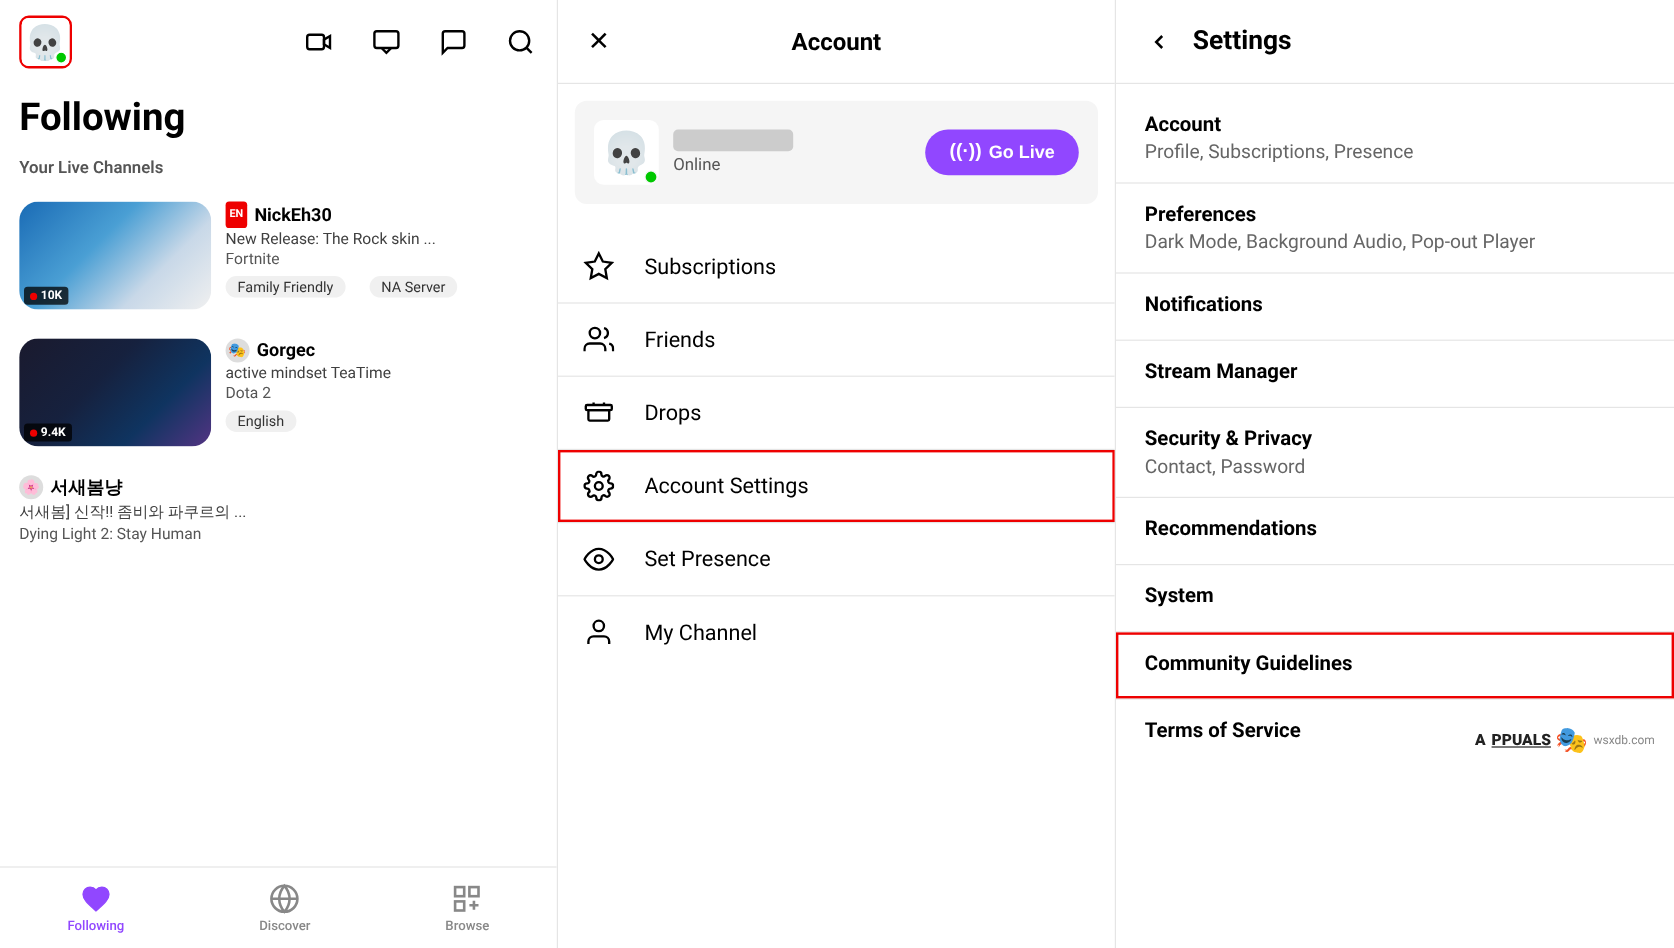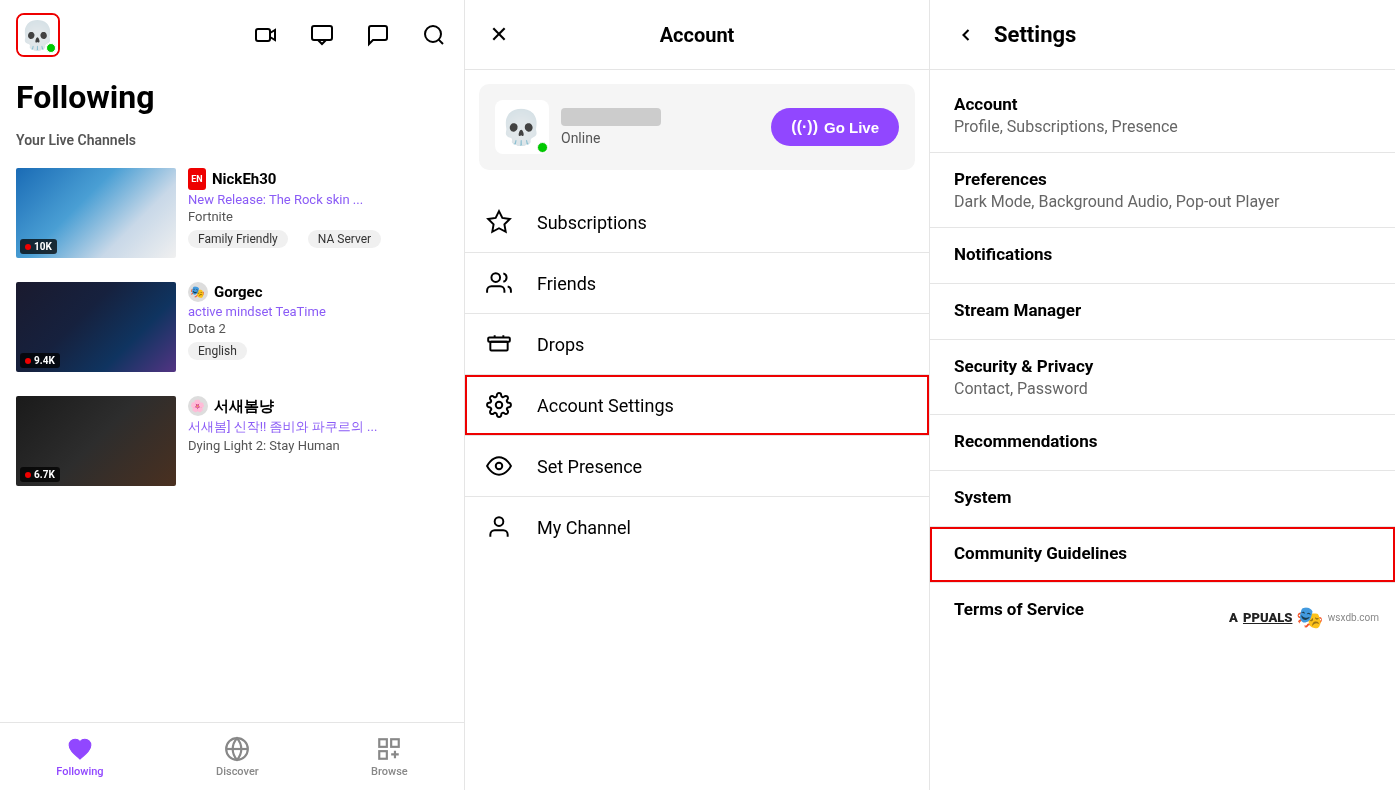--- a/index.html
+++ b/index.html
@@ -109,21 +109,21 @@
       gap: 12px;
       padding: 8px;
       margin-bottom: 8px;
       cursor: pointer;
       border-radius: 6px;
     }
 
     .channel-thumb {
       width: 160px;
       height: 90px;
-      border-radius: 2px;
+      border-radius: 16px;
       flex-shrink: 0;
       position: relative;
       overflow: hidden;
     }
 
     .channel-thumb-bg {
       width: 100%;
       height: 100%;
       display: flex;
       align-items: center;
@@ -197,21 +197,21 @@
     }
 
     .channel-name {
       font-size: 15px;
       font-weight: 700;
       color: #000;
     }
 
     .channel-stream-title {
       font-size: 13px;
-      color: #8b5cf6;
+      color: #404040;
       white-space: nowrap;
       overflow: hidden;
       text-overflow: ellipsis;
     }
 
     .channel-game {
       font-size: 13px;
       color: #555;
     }
 
@@ -574,27 +574,20 @@
         </div>
         <div class="channel-stream-title">active mindset TeaTime</div>
         <div class="channel-game">Dota 2</div>
         <div class="channel-tags">
           <span class="tag">English</span>
         </div>
       </div>
     </div>
 
     <div class="channel-item">
-      <div class="channel-thumb">
-        <div class="channel-thumb-bg thumb-korean" style="background: linear-gradient(135deg, #1a1a1a 0%, #2d2d2d 50%, #4a3020 100%);"></div>
-        <div class="viewer-badge">
-          <div class="live-dot"></div>
-          <span>6.7K</span>
-        </div>
-      </div>
       <div class="channel-info">
         <div class="channel-name-row">
           <div class="channel-avatar-small">🌸</div>
           <div class="channel-name">서새봄냥</div>
         </div>
         <div class="channel-stream-title">서새봄] 신작!! 좀비와 파쿠르의 ...</div>
         <div class="channel-game">Dying Light 2: Stay Human</div>
       </div>
     </div>
 

